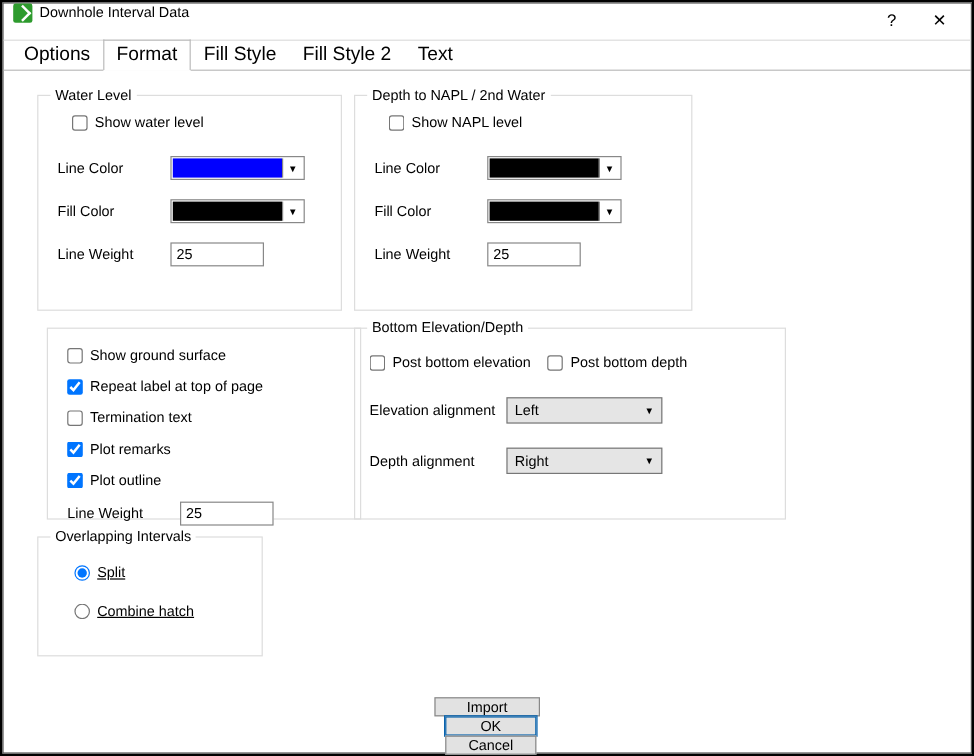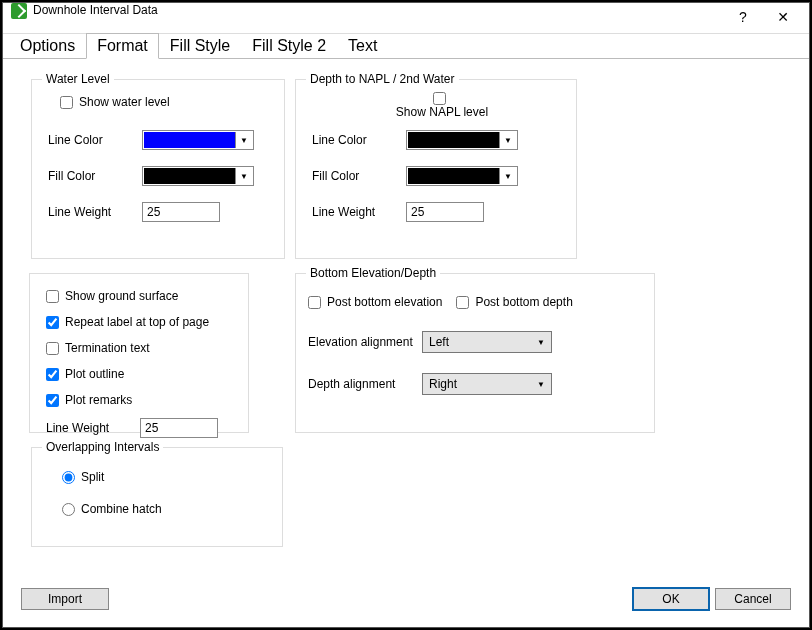--- a/index.html
+++ b/index.html
@@ -130,20 +130,21 @@
   .select .dd{ font-size:8px; }
   .radio { display:flex;align-items:center;height:22px;margin-bottom:10px;margin-left:14px; }
   .radio input{ margin:0 6px 0 0; }
 
   .footer {
     height:36px;
     border-top:0;
     display:flex;
     align-items:center;
     padding:0 18px 10px 18px;
+    flex-direction:column;
   }
   .footer .spacer{flex:1;}
   .btnf {
     height:22px;
     min-width:76px;
     border:1px solid #888;
     background:#e2e2e2;
     font:inherit;
     padding:0 12px;
     margin-left:6px;
@@ -195,21 +196,21 @@
         </div>
       </div>
       <div class="row">
         <span class="lbl">Line Weight</span>
         <input class="textinput" value="25" style="">
       </div>
     </div>
 
     <div class="groupbox" style="left:292px;top:20px;width:282px;height:180px;">
       <div class="legend">Depth to NAPL / 2nd Water</div>
-      <div class="chk" style="margin-left:12px;margin-bottom:16px;flex-direction:column;">
+      <div class="chk" style="margin-left:12px;margin-bottom:16px;">
         <input type="checkbox" style="">
         <span>Show NAPL level</span>
       </div>
       <div class="row">
         <span class="lbl">Line Color</span>
         <div class="colorbox">
           <div class="swatch" style="background:#000"></div>
           <div class="dd">▼</div>
         </div>
       </div>
@@ -219,40 +220,40 @@
           <div class="swatch" style="background:#000"></div>
           <div class="dd">▼</div>
         </div>
       </div>
       <div class="row">
         <span class="lbl">Line Weight</span>
         <input class="textinput" value="25" style="">
       </div>
     </div>
 
-    <div class="groupbox" style="left:26px;top:214px;width:220px;height:160px;">
+    <div class="groupbox" style="left:36px;top:214px;width:262px;height:160px;">
       <div class="chk">
           <input type="checkbox" style="">
           <span>Show ground surface</span>
         </div>
       <div class="chk">
           <input type="checkbox" checked="" style="">
           <span>Repeat label at top of page</span>
         </div>
       <div class="chk">
           <input type="checkbox" style="">
           <span>Termination text</span>
         </div>
       <div class="chk">
           <input type="checkbox" checked="" style="">
+          <span>Plot remarks</span>
+        </div>
+      <div class="chk">
+          <input type="checkbox" checked="" style="">
           <span>Plot outline</span>
-        </div>
-      <div class="chk">
-          <input type="checkbox" checked="" style="">
-          <span>Plot remarks</span>
         </div>
       <div class="row" style="margin-top:2px;">
         <span class="lbl">Line Weight</span>
         <input class="textinput" value="25" style="">
       </div>
     </div>
 
     <div class="groupbox" style="left:292px;top:214px;width:360px;height:160px;padding-left:12px;">
       <div class="legend">Bottom Elevation/Depth</div>
       <div style="display:flex;gap:14px;margin-bottom:18px;margin-top:6px;">
@@ -274,21 +275,21 @@
       </div>
       <div class="row">
         <span class="lbl2">Depth alignment</span>
         <div class="select">
           <span>Right</span>
           <span class="dd">▼</span>
         </div>
       </div>
     </div>
 
-    <div class="groupbox" style="left:28px;top:388px;width:252px;height:100px;">
+    <div class="groupbox" style="left:28px;top:388px;width:188px;height:100px;text-decoration:underline;">
       <div class="legend">Overlapping Intervals</div>
       <div style="margin-top:6px;">
         <div class="radio">
             <input type="radio" name="ov" checked="" style="">
             <span>Split</span>
           </div>
         <div class="radio">
             <input type="radio" name="ov" style="">
             <span>Combine hatch</span>
           </div>

